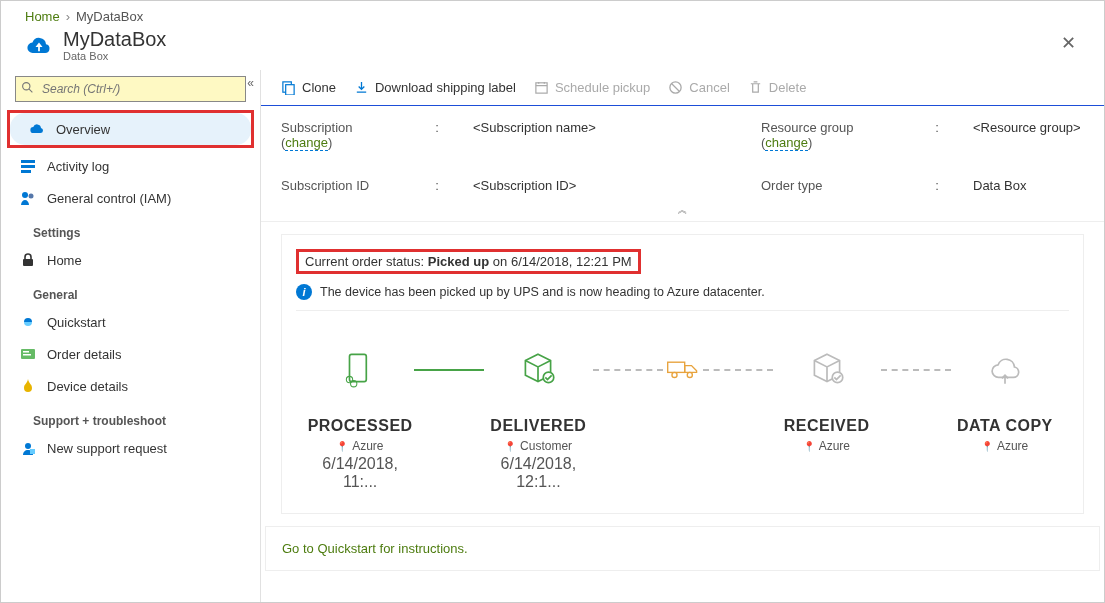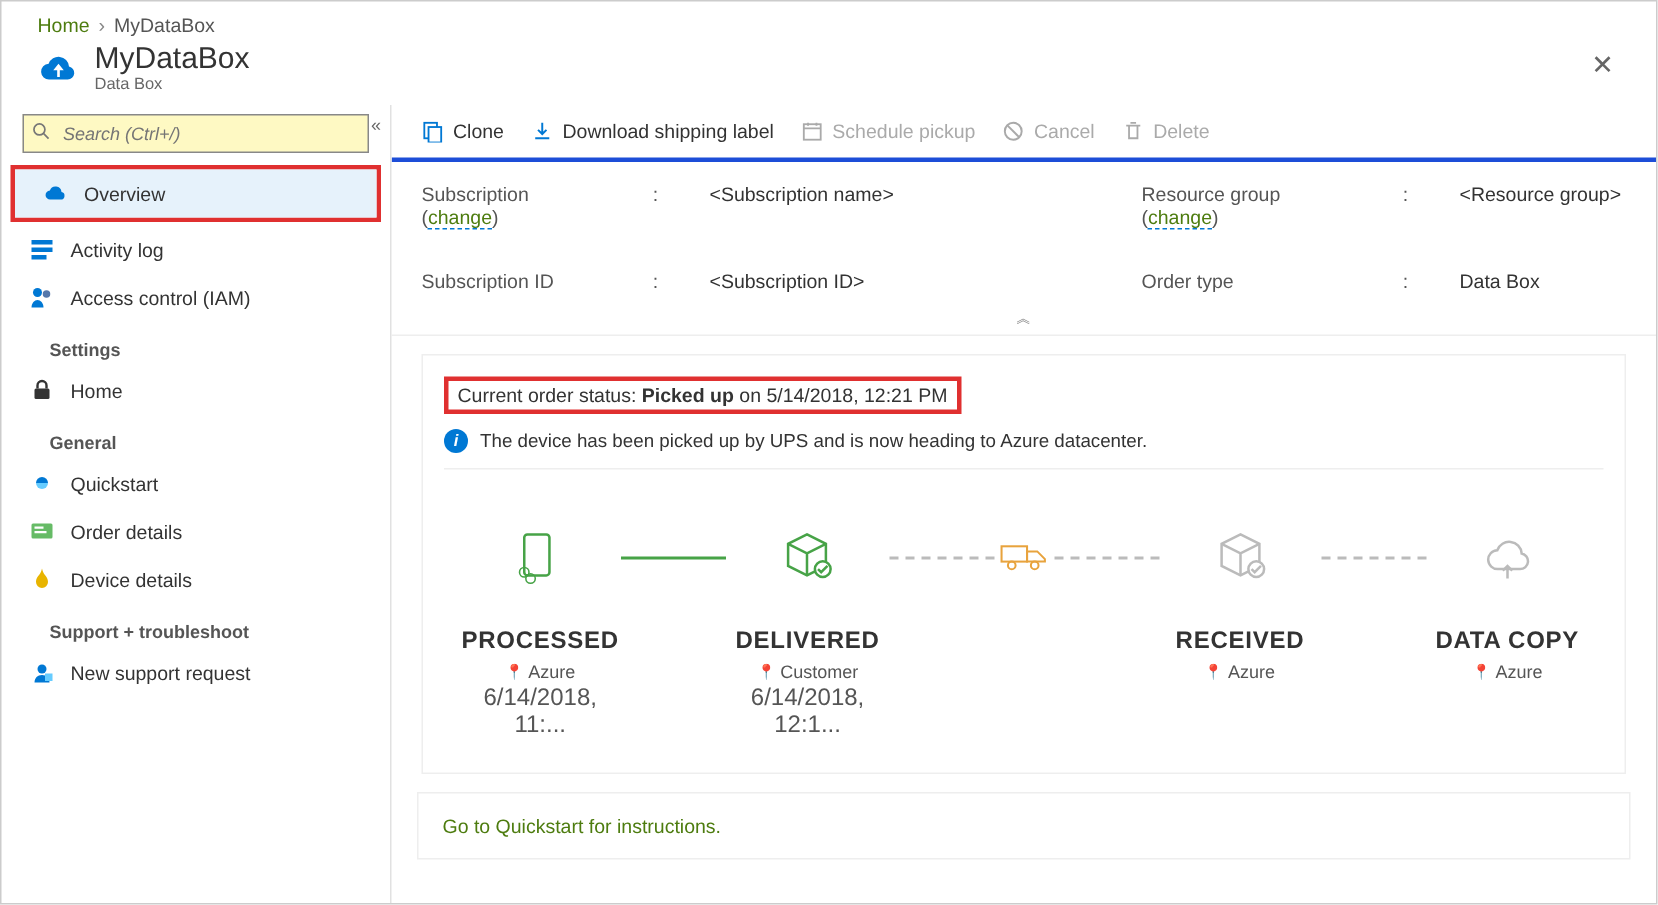--- a/index.html
+++ b/index.html
@@ -18,28 +18,28 @@
 
   .main-cols { display: flex; height: calc(100% - 64px); }
   .sidebar { width: 260px; border-right: 1px solid #e1e1e1; padding: 6px 0; position: relative; }
   .collapse-chevron { position: absolute; right: 6px; top: 6px; color: #666; font-size: 12px; cursor: pointer; }
   .search-wrap { margin: 0 14px 8px; }
   .search { width: 100%; border: 1px solid #888; padding: 5px 8px 5px 26px; font-style: italic; color: #666; background: #fef9c3; font-size: 12px; }
   .search-box { position: relative; }
   .search-box .sicon { position: absolute; left: 6px; top: 5px; color: #666; }
 
   .nav-item { display: flex; align-items: center; gap: 10px; padding: 7px 18px; cursor: pointer; font-size: 13px; color: #333; }
-  .nav-item.active { background: #e6f2fb; }
+  .nav-item.active { background: #e6f2fb; border-radius: 15px; }
   .nav-item .nicon { width: 18px; height: 18px; display: inline-flex; align-items: center; justify-content: center; }
   .nav-item .nicon svg, .nav-item .nicon span { width: 16px; height: 16px; }
   .nav-group { padding: 12px 18px 4px; font-size: 12px; font-weight: 600; color: #555; margin-left: 14px; }
   .nav-active-box { border: 3px solid #e03030; margin: 0 6px 2px; }
 
   .content { flex: 1; padding: 0 0 12px 0; overflow: hidden; }
-  .toolbar { display: flex; gap: 18px; padding: 10px 20px; border-bottom: 3px solid #1d4ed8; align-items: center; }
+  .toolbar { display: flex; gap: 18px; padding: 10px 20px; border-bottom: 1px solid #1d4ed8; align-items: center; }
   .tb-item { display: flex; align-items: center; gap: 6px; font-size: 13px; cursor: pointer; color: #555; }
   .tb-item.enabled { color: #333; }
   .tb-item.disabled { color: #aaa; }
   .tb-item .ticon { display: inline-flex; }
   .tb-item.enabled .ticon svg { stroke: #0078d4; fill: none;}
   .tb-item.disabled .ticon svg { stroke: #aaa; fill: none; }
 
   .info-grid { display: grid; grid-template-columns: 120px 16px 260px 140px 16px 200px; row-gap: 10px; column-gap: 6px; padding: 14px 20px 8px; font-size: 13px; color: #555; gap: 28px; }
   .info-grid .lbl { color: #555; }
   .info-grid .colon { text-align: center; }
@@ -57,21 +57,21 @@
   .stages { display: flex; justify-content: space-between; align-items: flex-start; margin: 36px 10px 8px; }
   .stage { flex: 1; text-align: center; position: relative; }
   .stage .sicon-wrap { height: 44px; display: flex; align-items: center; justify-content: center; }
   .stage-title { font-weight: 700; font-size: 16px; letter-spacing: 0.5px; margin-top: 26px; }
   .stage-sub { font-size: 12px; color: #555; margin-top: 4px; display: inline-flex; align-items: center; gap: 3px; justify-content: center;}
   .stage-date { font-size: 16px; color: #555; margin-top: 2px; }
   .connector { flex: 0 0 70px; height: 2px; margin-top: 22px; }
   .connector.solid { border-top: 2px solid #47a347; }
   .connector.dashed { border-top: 2px dashed #bbb; }
 
-  .panel-link { margin: 0 17px; border: 1px solid #eee; padding: 14px 16px; }
+  .panel-link { margin: 0 4px; border: 1px solid #eee; padding: 14px 16px; }
 
   .pin { font-size: 10px; color: #777;}
 </style>
 </head>
 <body>
 
 <div class="breadcrumb">
   <a>Home</a>
   <span class="sep">›</span>
   <span>MyDataBox</span>
@@ -129,21 +129,21 @@
       <span>Activity log</span>
     </div>
     <div class="nav-item">
       <span class="nicon">
           <svg viewBox="0 0 16 16">
             <circle cx="5" cy="5" r="3" fill="#0078d4"></circle>
             <circle cx="11" cy="6" r="2.5" fill="#57a"></circle>
             <path d="M1 15c0-3 2-5 4-5s4 2 4 5" fill="#0078d4"></path>
           </svg>
         </span>
-      <span>Access control (IAM)</span>
+      <span>General control (IAM)</span>
     </div>
 
     <div class="nav-group">Settings</div>
     <div class="nav-item">
       <span class="nicon">
           <svg viewBox="0 0 16 16">
             <rect x="3" y="7" width="10" height="7" rx="1" fill="#333"></rect>
             <path d="M5 7V5a3 3 0 016 0v2" fill="none" stroke="#333" stroke-width="1.6"></path>
           </svg>
         </span>
@@ -252,21 +252,21 @@
       <div class="val">&lt;Subscription ID&gt;</div>
       <div class="lbl">Order type</div>
       <div class="colon">:</div>
       <div class="val">Data Box</div>
     </div>
 
     <div class="collapse-bar">︽</div>
 
     <div class="panel">
       <div class="status-line">
-        <span>Current order status: </span><b>Picked up</b><span> on 5/14/2018, 12:21 PM</span>
+        <span>Current order status: </span><b>Picked up</b><span> on 6/14/2018, 12:21 PM</span>
       </div>
       <div class="info-row">
         <span class="info-icon">i</span>
         <span>The device has been picked up by UPS and is now heading to Azure datacenter.</span>
       </div>
 
       <div class="stages">
         <div class="stage">
           <div class="sicon-wrap">
             <svg width="42" height="42" viewBox="0 0 40 40">

